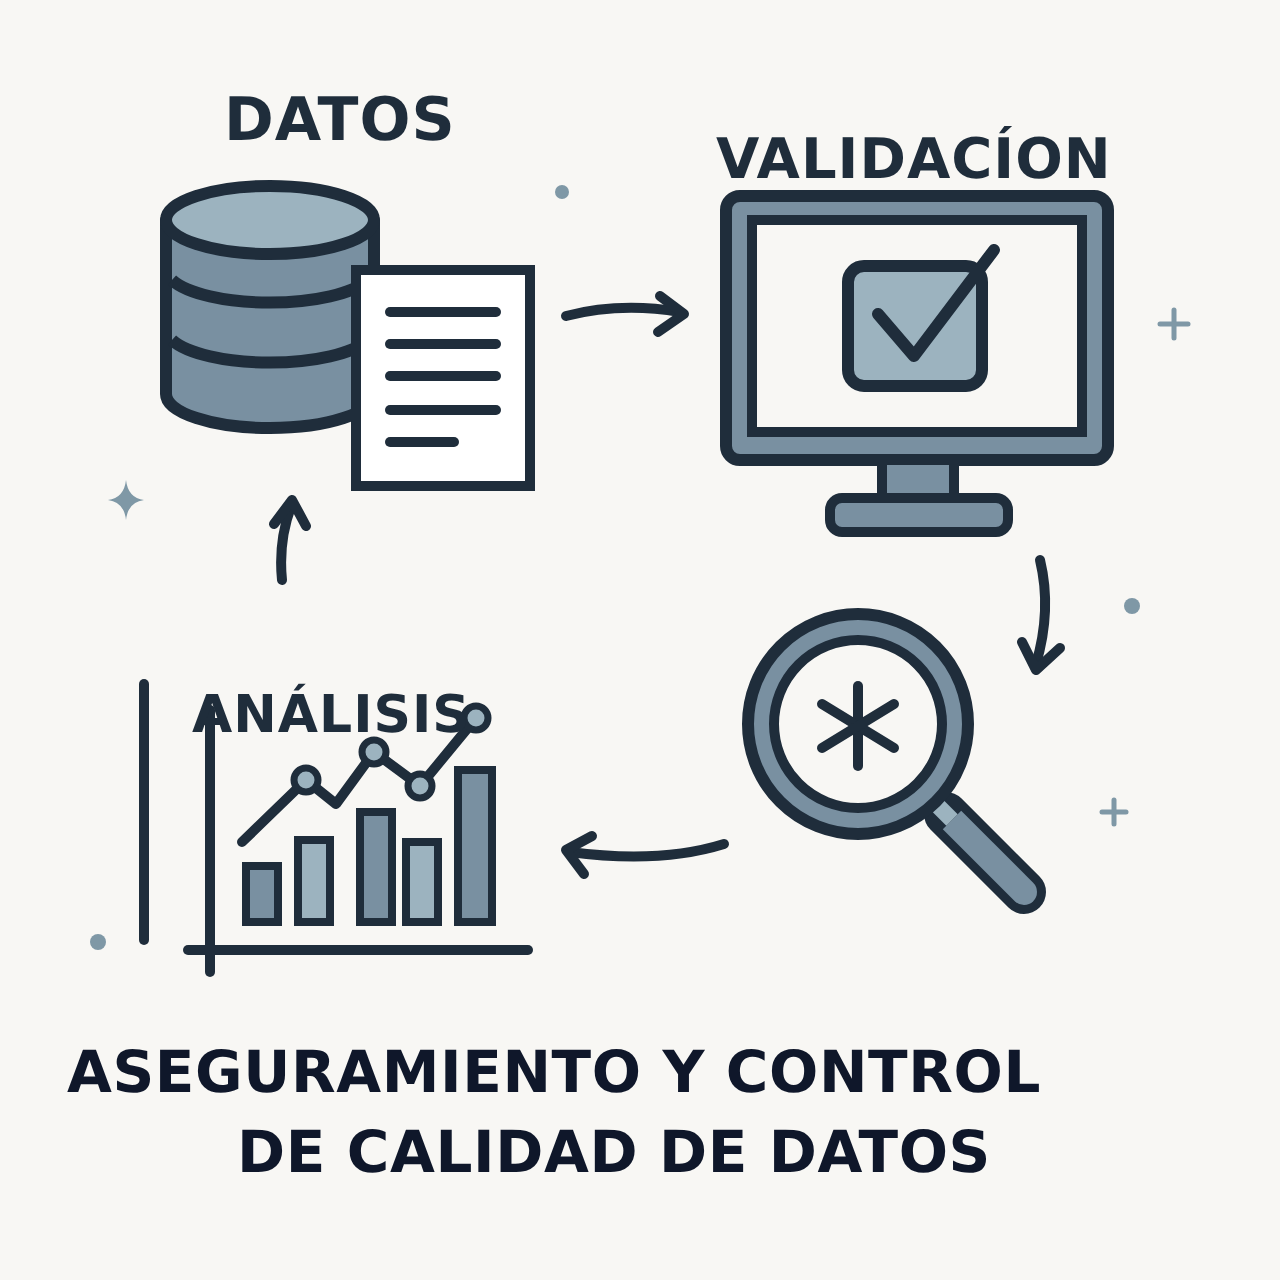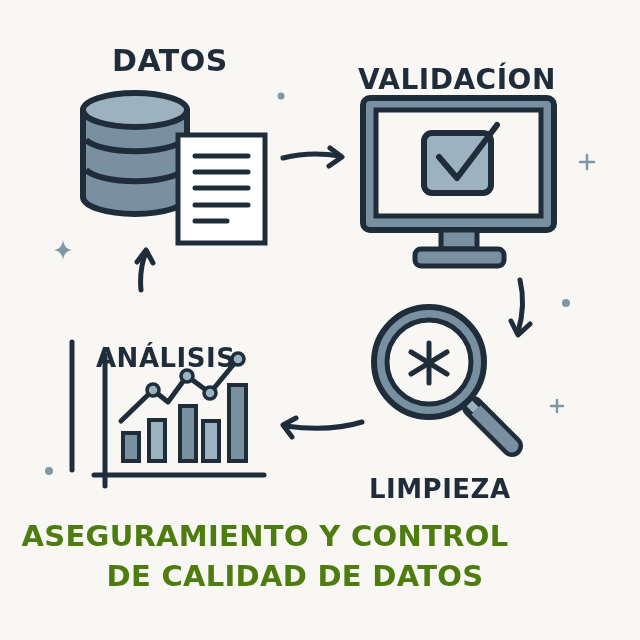--- a/index.html
+++ b/index.html
@@ -26,24 +26,24 @@
       letter-spacing: 0.5px;
       white-space: nowrap;
       line-height: 1;
     }
     #lbl-datos { left: 112px; top: 46px; font-size: 30px; }
     #lbl-validacion { left: 358px; top: 46px; font-size: 28px; margin-top: 20px; }
     #lbl-analisis { left: 96px; top: 301px; font-size: 26px; margin-top: 44px; }
     #lbl-limpieza { left: 369px; top: 476px; font-size: 26px; }
     .title {
       position: absolute;
-      left: 0; width: 530px;
+      left: 12px; width: 530px;
       text-align: center;
       font-weight: bold;
-      color: #4d7c0f;
+      color: #0f172a;
       font-size: 29px;
       line-height: 1;
       letter-spacing: 0.3px;
     }
     #title-line1 { top: 522px; }
     #title-line2 { top: 562px; margin-left: 30px; }
     svg.art { position: absolute; left: 0; top: 0; }
   </style>
 </head>
 <body>
@@ -141,18 +141,17 @@
       <line x1="557" y1="400" x2="557" y2="412"></line>
       <line x1="551" y1="406" x2="563" y2="406"></line>
     </g>
     <circle cx="281" cy="96" r="3.5" fill="#7f98a6"></circle>
     <circle cx="566" cy="303" r="4" fill="#7f98a6"></circle>
     <circle cx="49" cy="471" r="4" fill="#7f98a6"></circle>
   </svg>
 
   <div id="lbl-datos" class="label">DATOS</div>
   <div id="lbl-validacion" class="label">VALIDACÍON</div>
-  <div id="lbl-limpieza" class="label">LIMPIEZA</div>
   <div id="lbl-analisis" class="label">ANÁLISIS</div>
 
   <div id="title-line1" class="title">ASEGURAMIENTO Y CONTROL</div>
   <div id="title-line2" class="title">DE CALIDAD DE DATOS</div>
 </div>
 
 </body></html>

